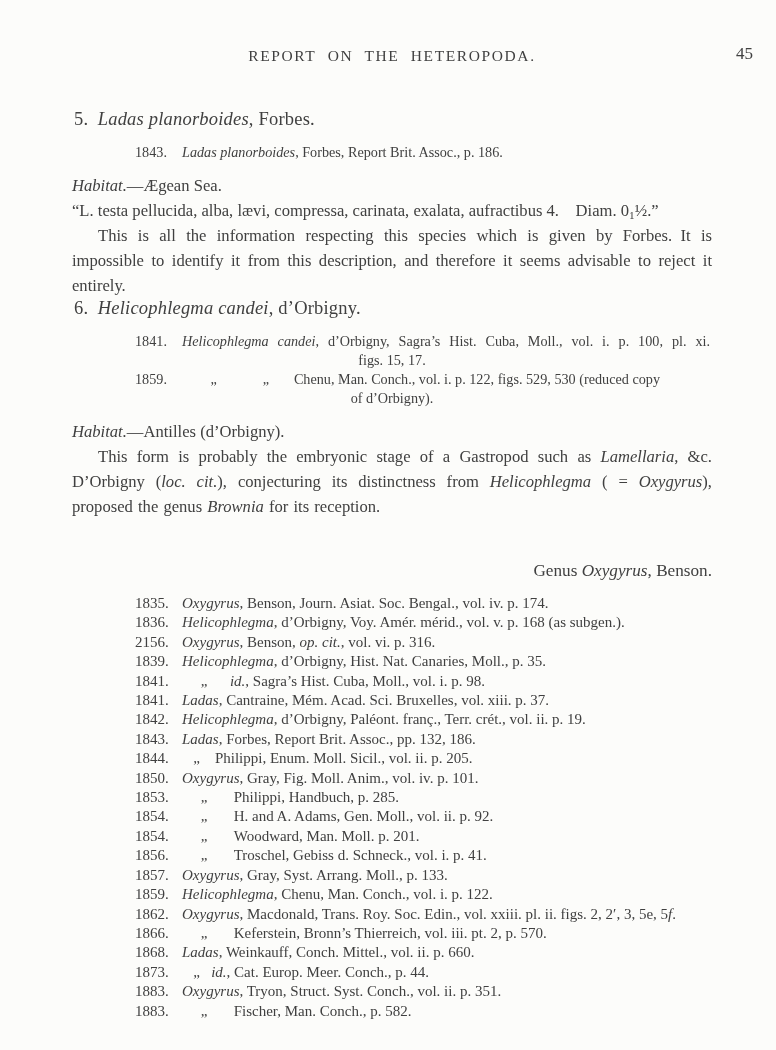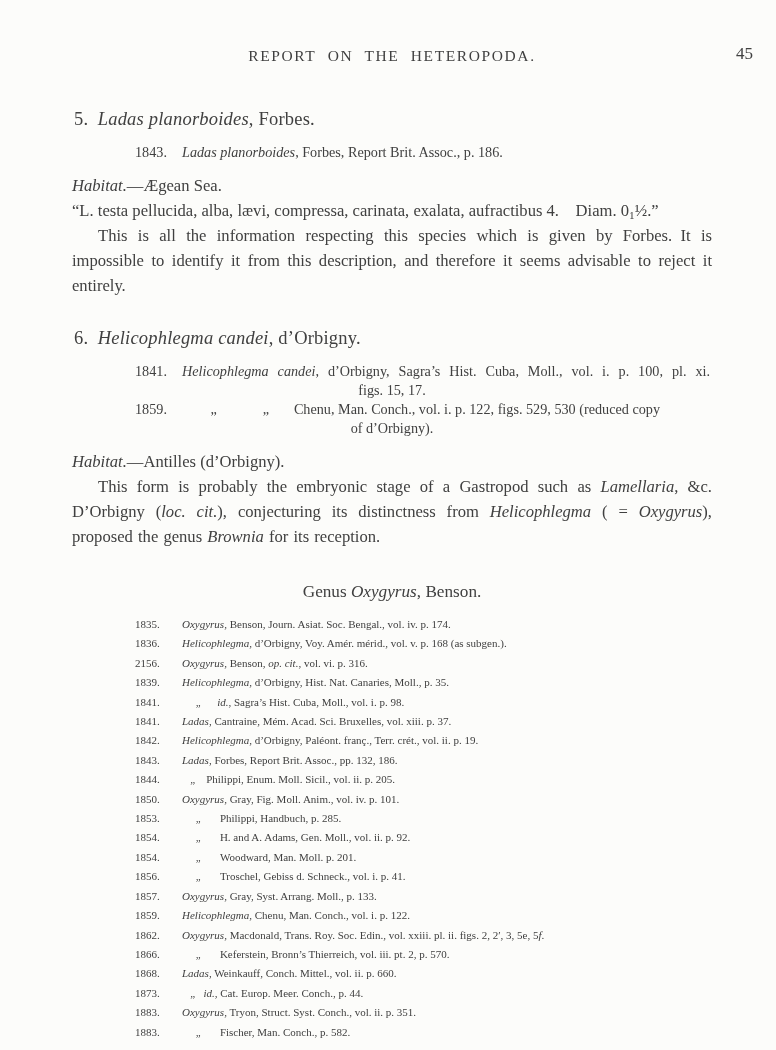--- a/index.html
+++ b/index.html
@@ -33,21 +33,21 @@
   }
 
   
   .species-heading {
     font-size:18.5px;
     margin:0 0 0 2px;
     font-weight:normal;
     letter-spacing:.2px;
   }
   .mt-sec5 { margin-top:42px; }
-  .mt-sec6 { margin-top:30px; }
+  .mt-sec6 { }
 
   .species-ref {
     margin:13px 0 0 63px;
     font-size:14.2px;
     line-height:19px;
   }
   .ref-row { display:flex; }
   .ref-year { flex:0 0 47px; }
   .ref-body { flex:1 1 auto; }
   .ref-body.stretch { text-align:justify; text-align-last:justify; padding-right:2px; }
@@ -62,27 +62,27 @@
     font-size:16.6px;
     line-height:25px;
     text-align:justify;
     text-indent:26px;
     margin:0;
     word-spacing:1px;
   }
 
   
   .genus-heading {
-    margin-top:33px;
-    text-align:center;
+    margin-top:42px;
+    text-align:right;
     font-size:17.2px;
   }
   .synonymy {
     margin:13px 0 0 63px;
-    font-size:11px;
+    font-size:15px;
     line-height:19.4px;
   }
   .syn-row { white-space:nowrap; }
   .syn-year { display:inline-block; width:47px; }
 </style>
 </head>
 <body>
 
 <div class="page">
 

